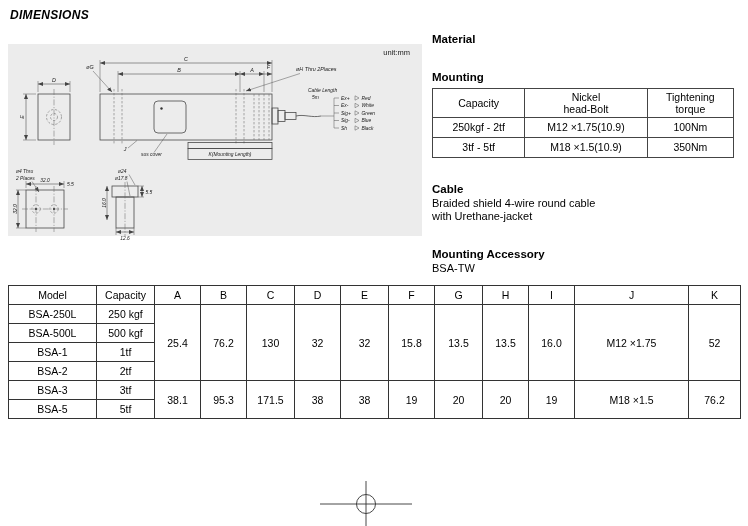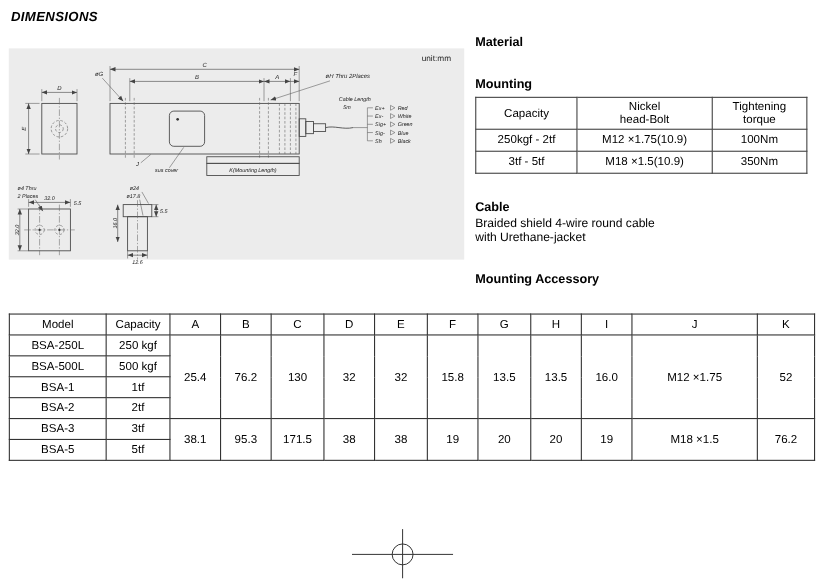--- a/index.html
+++ b/index.html
@@ -238,20 +238,21 @@
         <td>350Nm</td>
       </tr>
     </tbody>
       </table>
 
     <div class="h gap">Cable</div>
     <div>Braided shield 4-wire round cable</div>
     <div>with Urethane-jacket</div>
 
     <div class="h gap">Mounting Accessory</div>
+    <div>BSA-TW</div>
   </div>
 
   <table class="dtable">
     <colgroup>
       <col style="width:88px">
         <col style="width:58px">
         <col style="width:46px">
         <col style="width:46px">
       <col style="width:48px">
         <col style="width:46px">

